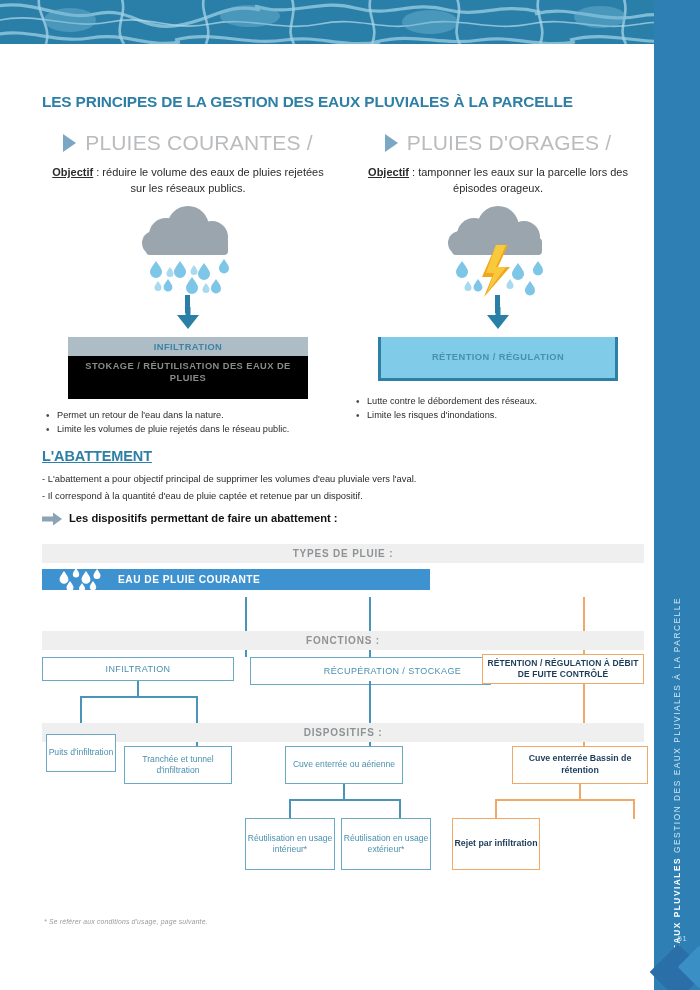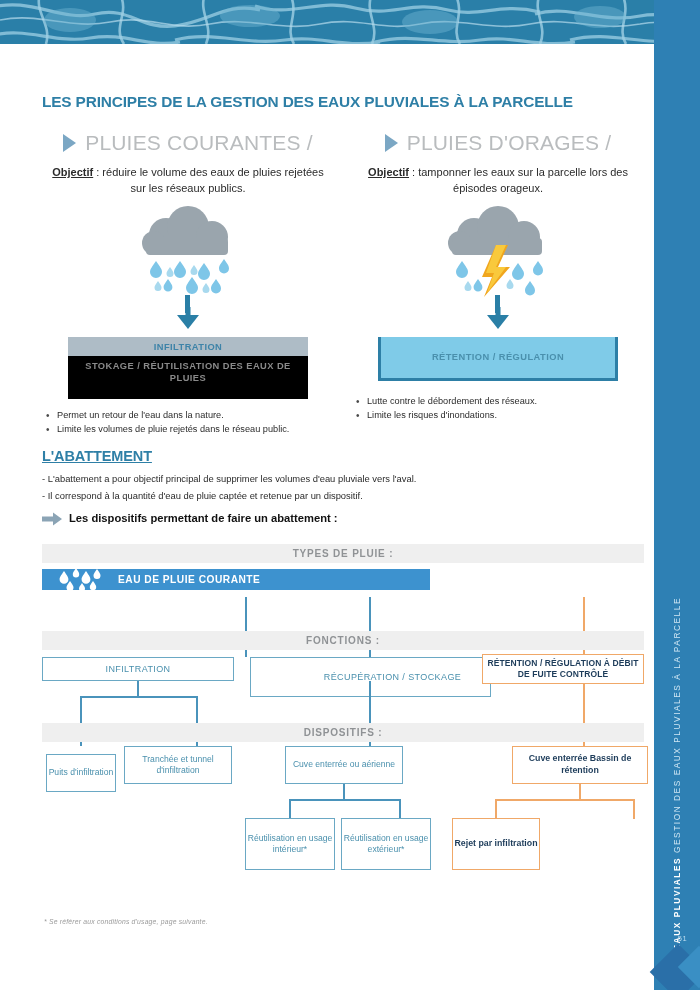--- a/index.html
+++ b/index.html
@@ -336,36 +336,36 @@
           <path d="M37,14 c2.2,3.3 3.2,4.4 3.2,6 a3.2,3.2 0 0 1 -6.4,0 c0,-1.6 1,-2.7 3.2,-6z"></path>
         </g>
       </svg>
       <span style="font-size:10.2px;margin-left:10px;">EAU DE PLUIE COURANTE</span>
     </div>
 
 
     <div class="band" style="top:87px;">FONCTIONS :</div>
 
     <div class="node n-blue fn" style="left:0;top:113px;width:192px;height:24px;">INFILTRATION</div>
-    <div class="node n-blue fn" style="left:208px;top:113px;width:241px;height:40px;padding-left:44px;">RÉCUPÉRATION / STOCKAGE</div>
+    <div class="node n-blue fn" style="left:208px;top:113px;width:241px;height:28px;padding-left:44px;">RÉCUPÉRATION / STOCKAGE</div>
     <div class="node n-orange" style="left:440px;top:110px;width:162px;height:30px;font-size:8.5px;line-height:1.3;padding:0 3px;letter-spacing:.1px;">
       <span>RÉTENTION / RÉGULATION À DÉBIT DE FUITE CONTRÔLÉ</span>
     </div>
 
     <div class="ln" style="left:95px;top:137px;width:2.4px;height:16px;"></div>
     <div class="ln" style="left:38px;top:152px;width:118px;height:2.4px;"></div>
     <div class="ln" style="left:38px;top:152px;width:2.4px;height:50px;"></div>
     <div class="ln" style="left:154px;top:152px;width:2.4px;height:50px;"></div>
 
     <div class="ln" style="left:327px;top:137px;width:2.4px;height:65px;"></div>
     <div class="ln o" style="left:541px;top:140px;width:2.4px;height:62px;"></div>
 
     <div class="band" style="top:179px;">DISPOSITIFS :</div>
 
-    <div class="node n-blue dv" style="left:4px;top:210px;width:70px;height:38px;">Puits d'infiltration</div>
+    <div class="node n-blue dv" style="left:4px;top:190px;width:70px;height:38px;">Puits d'infiltration</div>
     <div class="node n-blue dv" style="left:82px;top:202px;width:108px;height:38px;">Tranchée et tunnel d'infiltration</div>
     <div class="node n-blue dv" style="left:243px;top:202px;width:118px;height:38px;">Cuve enterrée ou aérienne</div>
     <div class="node n-orange dv" style="left:470px;top:202px;width:136px;height:38px;font-size:8.8px;">Cuve enterrée Bassin de rétention</div>
 
     <div class="ln" style="left:301px;top:240px;width:2.4px;height:16px;"></div>
     <div class="ln" style="left:247px;top:255px;width:112px;height:2.4px;"></div>
     <div class="ln" style="left:247px;top:255px;width:2.4px;height:20px;"></div>
     <div class="ln" style="left:357px;top:255px;width:2.4px;height:20px;"></div>
 
     <div class="ln o" style="left:537px;top:240px;width:2.4px;height:16px;"></div>

